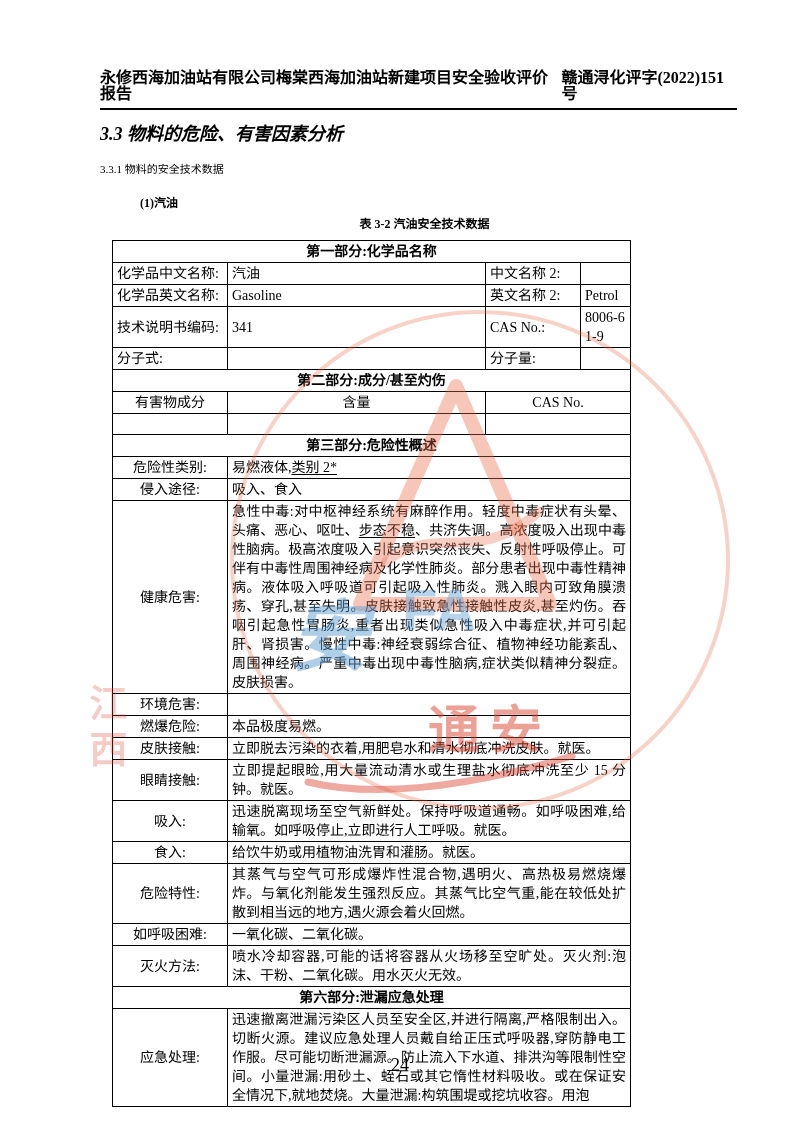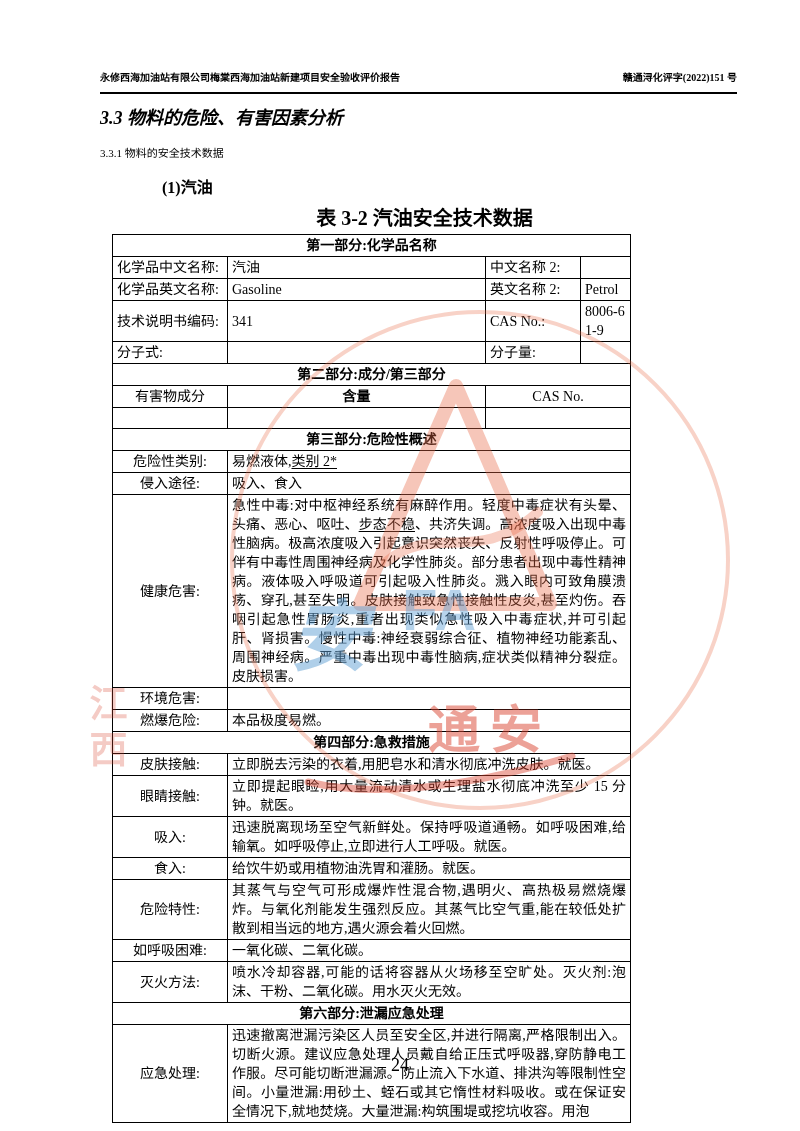--- a/index.html
+++ b/index.html
@@ -9,47 +9,47 @@
     color:#000;
     font-family:"Liberation Serif","DejaVu Serif",serif;
     position:relative;
     overflow:hidden;
   }
   .page { position:absolute; inset:0; }
   .content { position:relative; z-index:1; padding:70px 63px 0 100px; }
 
   
   .page-header { display:flex; justify-content:space-between; align-items:flex-end;
-    font-size:10px; font-weight:bold; line-height:16px; }
+    font-size:16px; font-weight:bold; line-height:16px; }
   .header-rule { border:none; border-top:2px solid #000; margin-top:6px; }
 
   
   .h-section { margin-top:13px; font-size:18px; font-weight:bold; font-style:italic; line-height:23px; }
   .h-subsection { margin-top:13px; font-size:11px; line-height:21px; }
-  .h-item { margin-top:13px; margin-left:62px; font-size:16px; font-weight:bold; line-height:21px; }
-  .table-title { margin-top:10px; margin-left:12px; width:625px; text-align:center;
-    font-size:20px; font-weight:bold; line-height:21px; }
+  .h-item { margin-top:13px; margin-left:40px; font-size:12px; font-weight:bold; line-height:21px; }
+  .table-title { margin-left:12px; width:625px; text-align:center;
+    font-size:12px; font-weight:bold; line-height:21px; }
 
   
   table.doc { border-collapse:collapse; width:519px; margin-left:12px; margin-top:5px; table-layout:fixed; }
   table.doc td {
     border:1px solid #000;
     font-size:14px; line-height:19px;
     padding:1px 4px;
     vertical-align:middle;
     word-break:break-all;
     min-height:19px;
     height:21px;
   }
   td.sec { text-align:center; font-weight:bold; }
   td.lbl { text-align:left; }
   td.lblc { text-align:center; }
   td.cnt { text-align:justify; }
   td.ctr { text-align:center; }
-  td.bold { font-weight:bold; }
+  td.bold { font-weight:normal; }
   .u { text-decoration:underline; text-underline-offset:2px; }
 
   
   .page-footer { position:absolute; left:0; right:0; top:1055px; text-align:center;
     font-size:18px; z-index:1; }
 
   
   .watermark { position:absolute; inset:0; z-index:5; pointer-events:none; }
   .wm-circle { position:absolute; left:230px; top:310px; width:500px; height:500px;
     border:4px solid rgba(232,106,70,0.30); border-radius:50%; }
@@ -114,21 +114,21 @@
           <td class="lbl">8006-61-9</td>
         </tr>
         <tr>
           <td class="lbl">分子式:</td>
           <td class="lbl"></td>
           <td class="lbl">分子量:</td>
           <td class="lbl"></td>
         </tr>
 
         <tr>
-          <td colspan="4" class="sec">第二部分:成分/第三部分</td>
+          <td colspan="4" class="sec">第二部分:成分/甚至灼伤</td>
         </tr>
         <tr>
           <td class="ctr">有害物成分</td>
           <td class="ctr bold">含量</td>
           <td colspan="2" class="ctr">CAS No.</td>
         </tr>
         <tr>
           <td></td>
           <td></td>
           <td colspan="2"></td>
@@ -151,23 +151,20 @@
         </tr>
         <tr>
           <td class="lblc">环境危害:</td>
           <td colspan="3" class="cnt"></td>
         </tr>
         <tr>
           <td class="lblc">燃爆危险:</td>
           <td colspan="3" class="cnt">本品极度易燃。</td>
         </tr>
 
-        <tr>
-          <td colspan="4" class="sec">第四部分:急救措施</td>
-        </tr>
         <tr>
           <td class="lblc">皮肤接触:</td>
           <td colspan="3" class="cnt">立即脱去污染的衣着,用肥皂水和清水彻底冲洗皮肤。就医。</td>
         </tr>
         <tr>
           <td class="lblc">眼睛接触:</td>
           <td colspan="3" class="cnt">立即提起眼睑,用大量流动清水或生理盐水彻底冲洗至少 15 分钟。就医。</td>
         </tr>
         <tr>
           <td class="lblc">吸入:</td>

